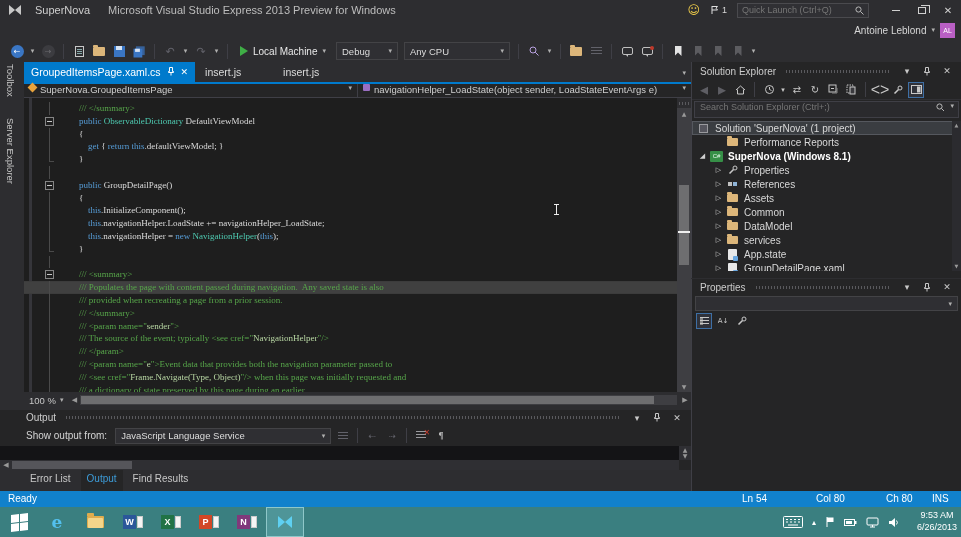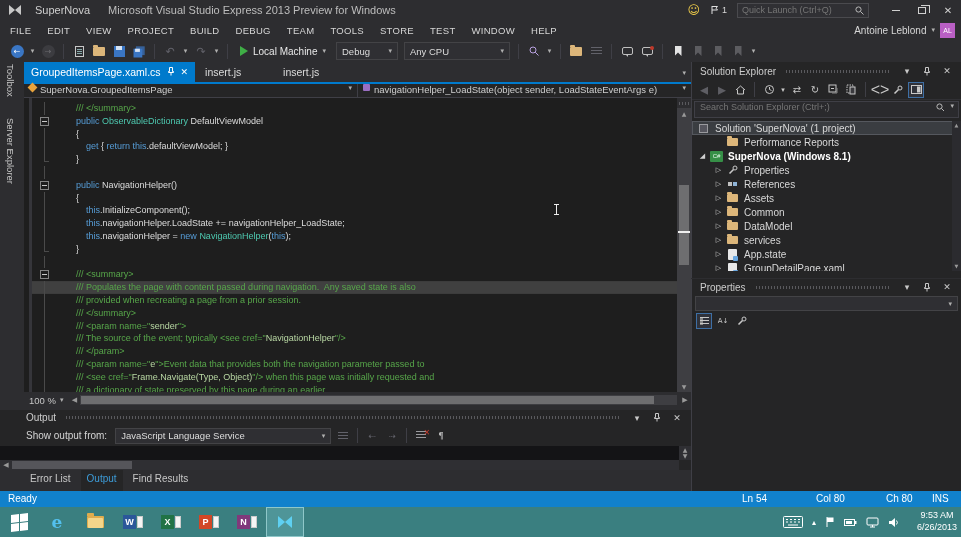--- a/index.html
+++ b/index.html
@@ -80,21 +80,21 @@
   .tablist-caret{position:absolute;right:5px;top:7px;}
   .breadcrumb{position:absolute;left:0;top:22px;right:0;height:14px;background:#252526;border-bottom:1px solid #3f3f46;display:flex;}
   .bc{display:flex;align-items:flex-start;gap:4px;font-size:9.5px;color:#cfcfcf;padding:0 5px;}
   .bc-left{width:334px;border-right:1px solid #3f3f46;}
   .bc-right{flex:1;}
   .bc .fill{flex:1;}
   .ic-class{width:7px;height:7px;background:#e8a33d;transform:rotate(45deg);flex:none;}
   .ic-method{width:7px;height:7px;background:#9b6fc3;border-radius:1px;flex:none;}
   .margin-strip{position:absolute;left:5px;top:36px;bottom:16px;width:3px;background:#35353a;}
   .code{position:absolute;left:0;top:36px;right:14px;bottom:16px;overflow:hidden;padding-top:4px;}
-  .cl{height:12.8px;line-height:12.8px;white-space:pre;font-family:Liberation Sans, sans-serif;font-size:9px;color:#dcdcdc;padding-left:4px;margin-left:8px;}
+  .cl{height:12.8px;line-height:12.8px;white-space:pre;font-family:Liberation Serif, serif;font-size:9px;color:#dcdcdc;padding-left:17px;}
   .cl.hl{background:#404040;box-shadow:inset 0 1px 0 #3c3c3c,inset 0 -1px 0 #3c3c3c;}
   .fc{display:inline-block;width:20px;height:12.8px;position:relative;vertical-align:top;}
   .fv{position:absolute;left:8px;top:0;height:12.8px;width:1px;background:#4a4a4a;}
   .fb{position:absolute;left:4px;top:2px;width:9px;height:9px;border:1px solid #858585;background:#1e1e1e;}
   .fb::after{content:"";position:absolute;left:1px;right:1px;top:3px;height:1px;background:#c8c8c8;}
   .fe-v{position:absolute;left:8px;top:0;height:9px;width:1px;background:#4a4a4a;}
   .fe-h{position:absolute;left:8px;top:8px;width:5px;height:1px;background:#4a4a4a;}
   .sk{color:#569cd6;} .st{color:#4ec9b0;} .sp{color:#dcdcdc;} .sc{color:#57a64a;} .sca{color:#b8d7a3;}
   .sb-v{position:absolute;right:0;top:36px;bottom:16px;width:14px;background:#3e3e42;}
   .sb-grip{height:10px;background:#2d2d30;display:flex;align-items:center;}
@@ -225,34 +225,20 @@
     <span class="winbtn">
         <span class="minbar"></span>
       </span>
     <span class="winbtn">
         <span class="restbox"></span>
       </span>
     <span class="winbtn closex">✕</span>
   </div>
 
   <div class="menubar">
-    <div class="menu-items">
-        <div class="menu-item">FILE</div>
-        <div class="menu-item">EDIT</div>
-        <div class="menu-item">VIEW</div>
-        <div class="menu-item">PROJECT</div>
-        <div class="menu-item">BUILD</div>
-        <div class="menu-item">DEBUG</div>
-        <div class="menu-item">TEAM</div>
-        <div class="menu-item">TOOLS</div>
-        <div class="menu-item">STORE</div>
-        <div class="menu-item">TEST</div>
-        <div class="menu-item">WINDOW</div>
-        <div class="menu-item">HELP</div>
-      </div>
     <div class="user-area">
       <span class="user-name">Antoine Leblond</span>
       <span class="cv">▾</span>
       <span class="avatar">AL</span>
     </div>
   </div>
 
   <div class="toolbar">
     <span class="tbi">
         <span class="circ blue">←</span>
@@ -370,21 +356,21 @@
     </div>
 
     <div class="margin-strip"></div>
     <div class="code">
         <div class="cl"><span class="fc"><span class="fv"></span></span><span class="sc">        /// &lt;/summary&gt;</span></div>
         <div class="cl"><span class="fc"><span class="fb"></span></span><span class="sp">        </span><span class="sk">public</span><span class="sp"> </span><span class="st">ObservableDictionary</span><span class="sp"> DefaultViewModel</span></div>
         <div class="cl"><span class="fc"><span class="fv"></span></span><span class="sp">        {</span></div>
         <div class="cl"><span class="fc"><span class="fv"></span></span><span class="sp">            </span><span class="sk">get</span><span class="sp"> { </span><span class="sk">return</span><span class="sp"> </span><span class="sk">this</span><span class="sp">.defaultViewModel; }</span></div>
         <div class="cl"><span class="fc"><span class="fe-v"></span><span class="fe-h"></span></span><span class="sp">        }</span></div>
         <div class="cl"><span class="fc"><span class="fv"></span></span></div>
-        <div class="cl"><span class="fc"><span class="fb"></span></span><span class="sp">        </span><span class="sk">public</span><span class="sp"> NavigationHelper()</span></div>
+        <div class="cl"><span class="fc"><span class="fb"></span></span><span class="sp">        </span><span class="sk">public</span><span class="sp"> GroupDetailPage()</span></div>
         <div class="cl"><span class="fc"><span class="fv"></span></span><span class="sp">        {</span></div>
         <div class="cl"><span class="fc"><span class="fv"></span></span><span class="sp">            </span><span class="sk">this</span><span class="sp">.InitializeComponent();</span></div>
         <div class="cl"><span class="fc"><span class="fv"></span></span><span class="sp">            </span><span class="sk">this</span><span class="sp">.navigationHelper.LoadState += navigationHelper_LoadState;</span></div>
         <div class="cl"><span class="fc"><span class="fv"></span></span><span class="sp">            </span><span class="sk">this</span><span class="sp">.navigationHelper = </span><span class="sk">new</span><span class="sp"> </span><span class="st">NavigationHelper</span><span class="sp">(</span><span class="sk">this</span><span class="sp">);</span></div>
         <div class="cl"><span class="fc"><span class="fe-v"></span><span class="fe-h"></span></span><span class="sp">        }</span></div>
         <div class="cl"><span class="fc"><span class="fv"></span></span></div>
         <div class="cl"><span class="fc"><span class="fb"></span></span><span class="sc">        /// &lt;summary&gt;</span></div>
         <div class="cl hl"><span class="fc"><span class="fv"></span></span><span class="sc">        /// Populates the page with content passed during navigation.  Any saved state is also</span></div>
         <div class="cl"><span class="fc"><span class="fv"></span></span><span class="sc">        /// provided when recreating a page from a prior session.</span></div>
         <div class="cl"><span class="fc"><span class="fv"></span></span><span class="sc">        /// &lt;/summary&gt;</span></div>

